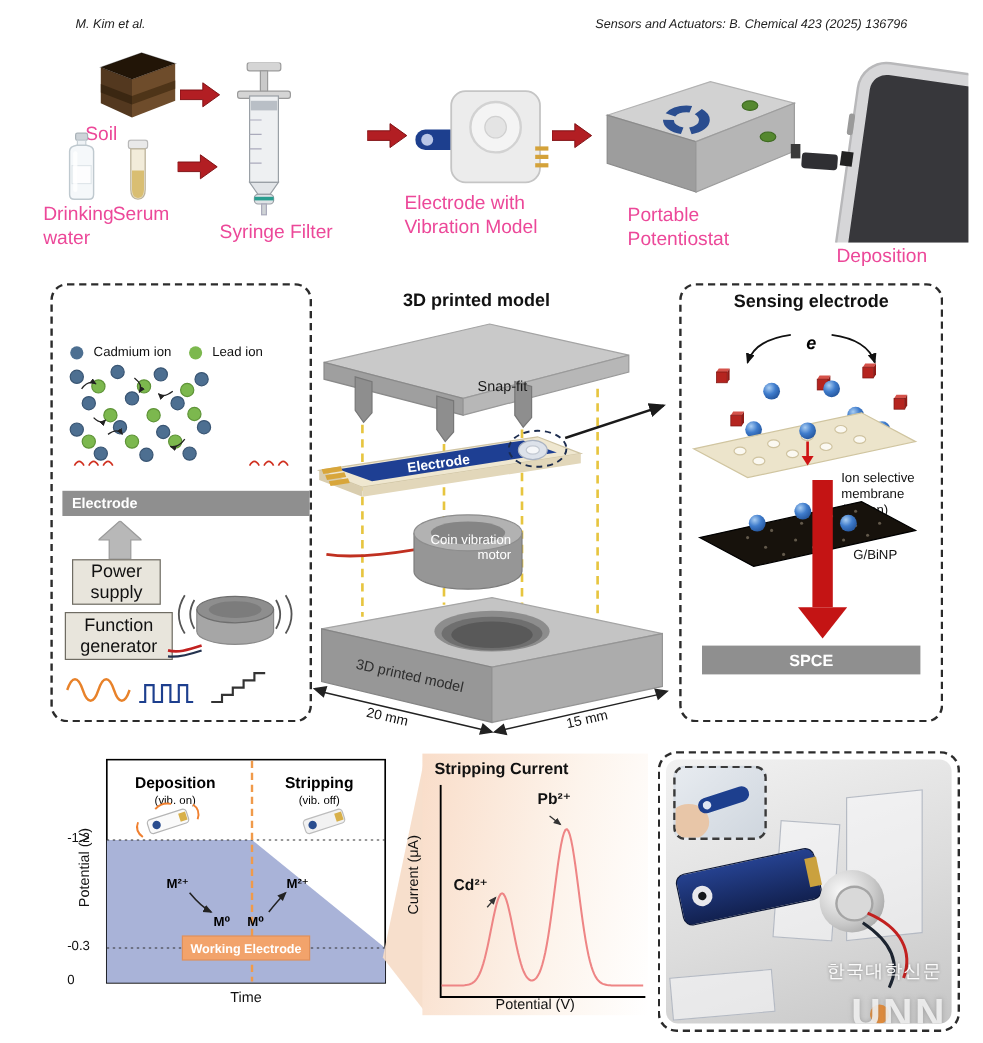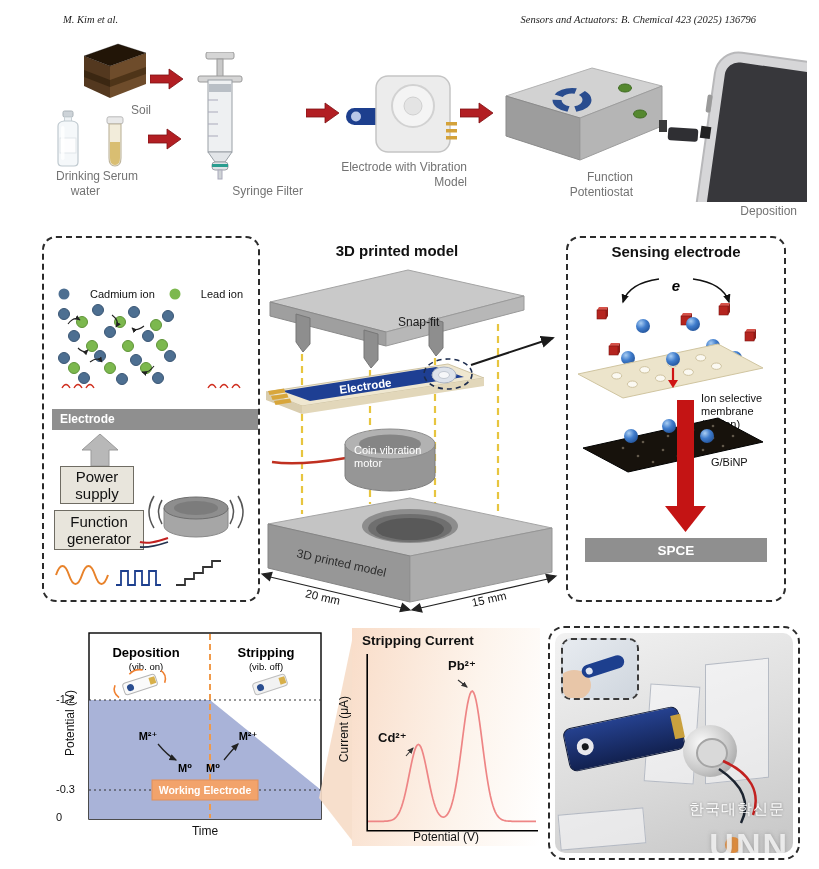--- a/index.html
+++ b/index.html
@@ -1,35 +1,35 @@
 <!DOCTYPE html>
 <html><head>
 <meta charset="utf-8">
 <style>
 html,body{margin:0;padding:0;background:#fff}
 .page{position:relative;width:819px;height:869px;background:#fff;font-family:"Liberation Sans","DejaVu Sans",sans-serif;color:#111;overflow:hidden}
 .abs{position:absolute}
 .hdr{position:absolute;top:14px;font-style:italic;font-size:10.5px;color:#222}
-.serif{font-family:Liberation Serif, serif}
-.lbl{position:absolute;font-size:12px;text-align:right;line-height:1.25;color:#737373}
+.serif{font-family:Liberation Sans, sans-serif}
+.lbl{position:absolute;font-size:16px;text-align:left;line-height:1.25;color:#ec4899}
 .panel{position:absolute;border:2.5px dashed #2b2b2b;border-radius:14px;background:#fff}
 .ptitle{position:absolute;top:6px;left:0;right:0;text-align:center;font-weight:bold;font-size:15px;line-height:1.12}
 .bar{position:absolute;font-weight:bold;font-size:12px;line-height:21px;padding-left:8px;white-space:nowrap}
 .sbox{position:absolute;background:#e8e5dc;border:1.2px solid #6f6c63;display:flex;align-items:center;justify-content:center;text-align:center;font-size:15px;line-height:1.15}
 svg.blk{display:block;position:absolute}
 svg.inline{display:inline-block;vertical-align:-2px}
 svg text{font-family:"Liberation Sans","DejaVu Sans",sans-serif}
 .axis-lbl{position:absolute;font-size:12px;text-align:center}
 .tick{position:absolute;font-size:11px;text-align:left}
 .peak-lbl{position:absolute;font-weight:bold;font-size:13px}
 .t13b{font-size:13px;font-weight:bold}
 .t95{font-size:9.5px}
 .t11b{font-size:11px;font-weight:bold}
 .legend{position:absolute;display:flex;gap:14px;font-size:11px;align-items:center}
-.leg-item{display:flex;gap:20px;align-items:center}
+.leg-item{display:flex;gap:8px;align-items:center}
 .photo{position:relative;width:100%;height:100%;border-radius:10px;overflow:hidden;background:linear-gradient(160deg,#f2f2f2,#dcdcdc 55%,#c6c6c6)}
 .acryl{position:absolute;background:rgba(250,250,252,.55);border:1.5px solid rgba(172,178,188,.85)}
 .caption{position:absolute;left:0;right:0;top:851px;text-align:center;font-size:10.8px;color:#111}
 </style>
 </head>
 <body>
 
 <div class="page">
 
   <div class="hdr serif" style="left:63px">M. Kim et al.</div>
@@ -109,21 +109,21 @@
     <polygon points="10,34 96,6 166,24 84,56" fill="#d2d2d2" stroke="#b2b2b2"></polygon>
     <polygon points="10,34 84,56 84,98 10,74" fill="#9d9d9d" stroke="#8b8b8b"></polygon>
     <polygon points="84,56 166,24 166,64 84,98" fill="#b5b5b5" stroke="#9d9d9d"></polygon>
     <g transform="translate(76,38) scale(1,0.62)">
       <circle r="15" fill="none" stroke="#2a4d8f" stroke-width="9" stroke-dasharray="20 7"></circle>
     </g>
     <ellipse cx="129" cy="26" rx="6.5" ry="4" fill="#55882f" stroke="#3f6b22"></ellipse>
     <ellipse cx="144" cy="52" rx="6.5" ry="4" fill="#55882f" stroke="#3f6b22"></ellipse>
     <rect x="163" y="58" width="8" height="12" fill="#3a3a3a"></rect>
   </svg>
-  <div class="lbl" style="left:523px;top:170px;width:110px">Function Potentiostat</div>
+  <div class="lbl" style="left:523px;top:170px;width:110px">Portable Potentiostat</div>
 
   <div class="abs" style="left:668px;top:128px;width:30px;height:13px;background:#2f2f33;border-radius:3px;transform:rotate(4deg)"></div>
 
   <svg class="blk" style="left:692px;top:44px" width="115" height="158" viewBox="0 0 115 158">
     <g transform="rotate(8 40 80)">
       <rect x="16" y="8" width="160" height="220" rx="24" fill="#d6d6d8" stroke="#b8b8ba" stroke-width="2"></rect>
       <rect x="26" y="18" width="140" height="200" rx="14" fill="#37373b"></rect>
       <rect x="10" y="86" width="10" height="12" fill="#222"></rect>
       <rect x="12" y="54" width="5" height="18" rx="2" fill="#9a9a9a"></rect>
     </g>
@@ -278,21 +278,21 @@
       <line x1="8" y1="314" x2="148" y2="347"></line>
       <polygon points="4,312 14,310.5 11.5,318.5"></polygon>
       <polygon points="152,348 142,349.5 144.5,341.5"></polygon>
       <line x1="158" y1="347" x2="294" y2="316"></line>
       <polygon points="154,348 164,350 161.5,342"></polygon>
       <polygon points="298,314 288,312.5 290.5,320.5"></polygon>
     </g>
     <text x="64" y="339" font-size="11.5" fill="#111" text-anchor="middle" transform="rotate(13 64 339)">20 mm</text>
     <text x="232" y="341" font-size="11.5" fill="#111" text-anchor="middle" transform="rotate(-12.5 232 341)">15 mm</text>
   </svg>
-  <div class="abs" style="left:354px;top:444px;width:72px;text-align:left;font-size:11px;line-height:1.18;color:#fff">Coin vibration motor</div>
+  <div class="abs" style="left:354px;top:444px;width:72px;text-align:right;font-size:11px;line-height:1.18;color:#fff">Coin vibration motor</div>
 
   <div class="panel" style="left:566px;top:236px;width:216px;height:362px">
     <div class="ptitle">Sensing electrode</div>
     <svg class="blk" style="left:5px;top:28px" width="206" height="302" viewBox="0 0 206 302">
       <defs>
         <radialGradient id="gb" cx="0.35" cy="0.3" r="0.85">
           <stop offset="0" stop-color="#a9cdf2"></stop>
             <stop offset="0.45" stop-color="#3f7ccc"></stop>
             <stop offset="1" stop-color="#1d4a8e"></stop>
         </radialGradient>

